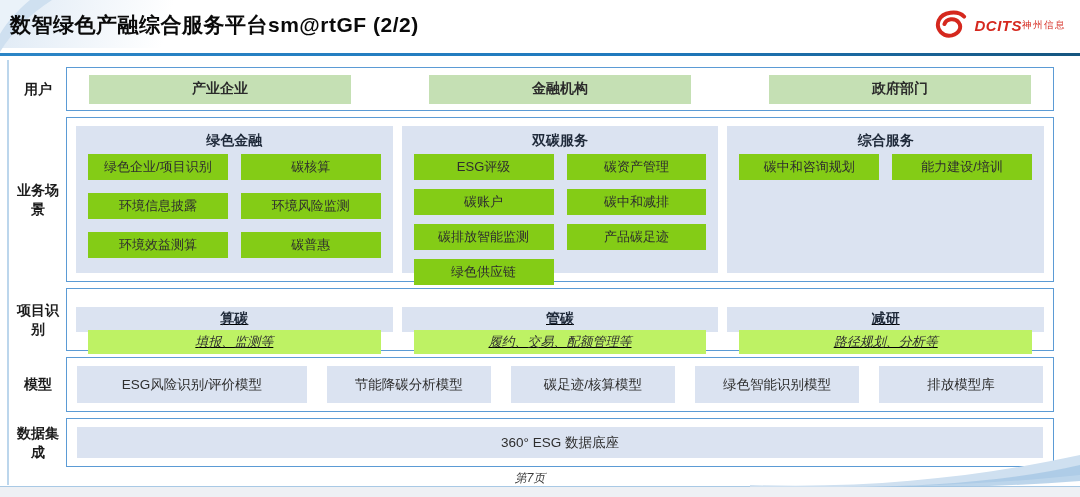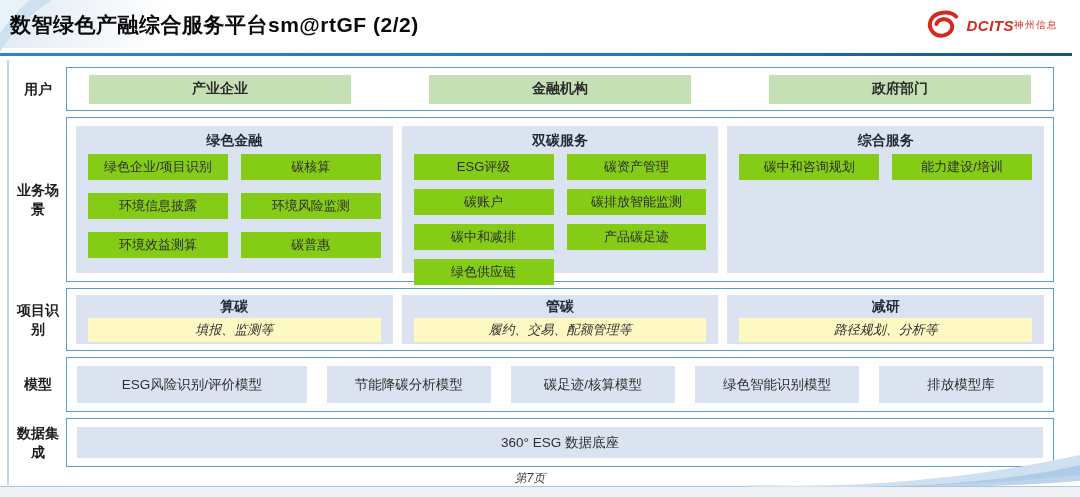--- a/index.html
+++ b/index.html
@@ -1,21 +1,21 @@
 <!DOCTYPE html>
 <html><head>
 <meta charset="utf-8">
 <style>
   * { margin:0; padding:0; box-sizing:border-box; }
   html,body { background:#fff; }
   body { font-family:"Liberation Sans","DejaVu Sans",sans-serif; }
   .page { position:relative; width:1080px; height:497px; background:#fff; overflow:hidden; }
 
   
-  .header { position:absolute; top:0; left:0; right:8px; height:48px;
+  .header { position:absolute; top:0; left:0; right:0; height:48px;
             background:linear-gradient(105deg,#dfeaf5 0%,#ffffff 16%); }
   .corner-swoosh-tl { position:absolute; top:0; left:0; }
   .page-title { position:absolute; top:11px; left:10px; font-size:21px; font-weight:700;
                 color:#0a0a0a; letter-spacing:0.5px; }
   .title-rule { position:absolute; top:53px; left:0; right:0; height:3px;
                 background:linear-gradient(90deg,#2b85c6 0%,#1f79bd 60%,#15557f 100%); }
   .logo { position:absolute; top:10px; right:14px; display:flex; align-items:center; gap:5px; }
   .logo-texts { display:flex; flex-direction:row; line-height:1; }
   .logo-brand { color:#d5281e; font-weight:700; font-style:italic; font-size:15px; letter-spacing:0.5px; }
   .logo-company { color:#d5281e; font-size:9.5px; margin-top:2px; letter-spacing:1.5px; }
@@ -45,23 +45,23 @@
   .panel { flex:1; background:#dbe3f1; padding:3px 12px 8px; }
   .panel-title { text-align:center; font-weight:700; font-size:14px; color:#1f2a3a;
                  line-height:22px; margin-bottom:3px; }
   .cell-grid { display:grid; grid-template-columns:1fr 1fr; gap:9px 13px; grid-auto-rows:26px;
                align-content:start; }
   .grid-roomy { gap:13px 13px; }
   .cell { background:#84cc16; display:flex; align-items:center; justify-content:center;
           font-size:13px; color:#2e2e2e; white-space:nowrap; }
 
   
-  .frame-capabilities { height:63px; display:flex; gap:9px; padding:6px 9px; }
+  .frame-capabilities { height:63px; display:flex; gap:9px; padding:18px 9px;text-decoration:underline; }
   .cap-panel { flex:1; background:#dbe3f1; padding:2px 12px 5px; }
-  .cap-desc { background:#fef9c3; height:24px; margin-top:2px; display:flex; align-items:center;
+  .cap-desc { background:#bef264; height:24px; margin-top:2px; display:flex; align-items:center;
               justify-content:center; font-size:13px; font-style:italic; color:#2e2e2e; }
   .cap-panel .panel-title { line-height:19px; margin-bottom:0; }
 
   
   .frame-models { height:55px; display:flex; gap:20px; padding:8px 10px; }
   .model-box { flex:1; background:#dbe3f1; display:flex; align-items:center; justify-content:center;
                font-size:13.5px; color:#2e2e2e; white-space:nowrap; }
   .model-box.wide { flex:1.4; }
 
   
@@ -124,22 +124,22 @@
             <div class="cell">碳普惠</div>
           </div>
         </div>
 
         <div class="panel">
           <div class="panel-title">双碳服务</div>
           <div class="cell-grid">
             <div class="cell">ESG评级</div>
             <div class="cell">碳资产管理</div>
             <div class="cell">碳账户</div>
+            <div class="cell">碳中和减排</div>
             <div class="cell">碳排放智能监测</div>
-            <div class="cell">碳中和减排</div>
             <div class="cell">产品碳足迹</div>
             <div class="cell">绿色供应链</div>
           </div>
         </div>
 
         <div class="panel">
           <div class="panel-title">综合服务</div>
           <div class="cell-grid">
             <div class="cell">碳中和咨询规划</div>
             <div class="cell">能力建设/培训</div>

